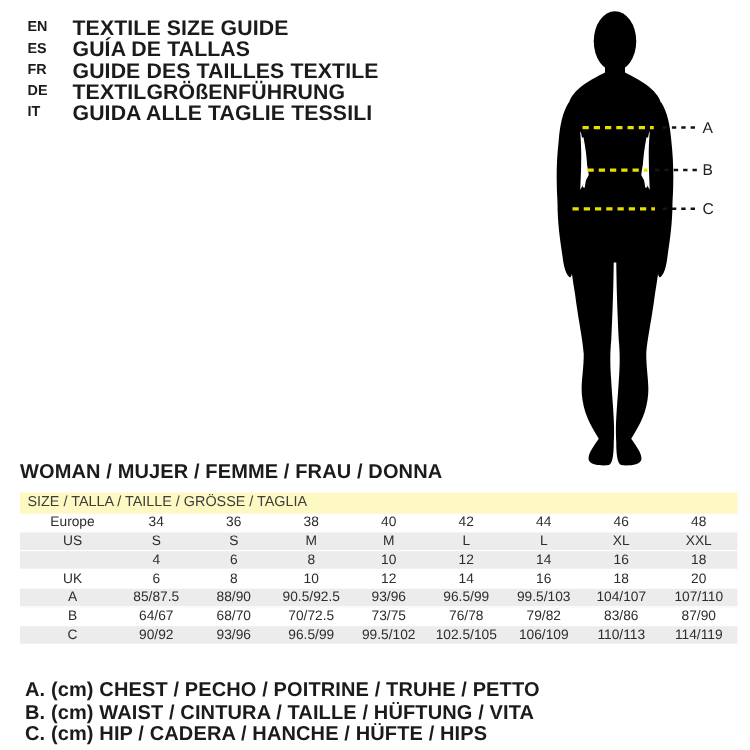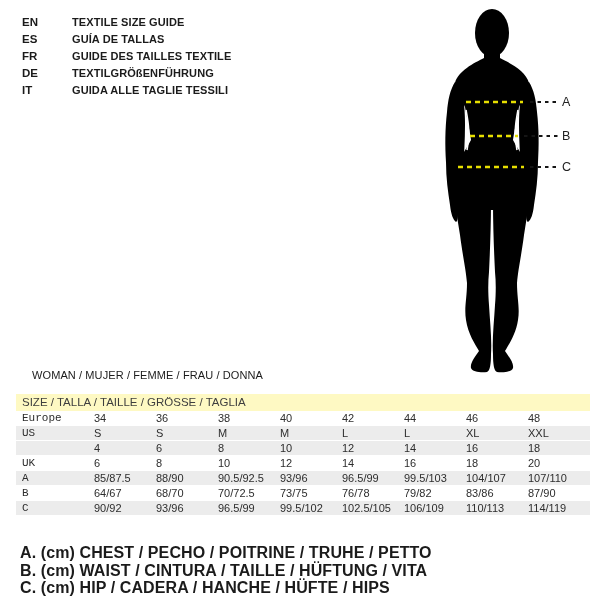--- a/index.html
+++ b/index.html
@@ -3,41 +3,41 @@
 <meta charset="utf-8">
 <style>
   html,body { margin:0; padding:0; background:#fff; }
   .page { position:relative; width:592px; height:600px; background:#ffffff;
           font-family:"Liberation Sans", sans-serif; overflow:hidden; }
 
   
   .langs { position:absolute; top:14px; left:22px; }
   .lang-row { display:flex; height:17px; line-height:17px; }
   .lang-code { width:36px; font-weight:bold; font-size:11.5px; color:#1b1b1b; }
-  .lang-title { font-weight:bold; font-size:11px; color:#1b1b1b; letter-spacing:0.1px;margin-left:14px; }
+  .lang-title { font-weight:bold; font-size:17px; color:#1b1b1b; letter-spacing:0.1px; }
 
   
   .fig { position:absolute; left:400px; top:0; width:180px; height:380px; }
   .marker-label { position:absolute; left:562px; width:16px; font-size:12.5px;
                   line-height:16px; color:#222; }
 
   
-  .section-title { position:absolute; left:32px; top:369px; font-size:11px;
-                   font-weight:normal; color:#1b1b1b; letter-spacing:0.1px; }
+  .section-title { position:absolute; left:16px; top:369px; font-size:16px;
+                   font-weight:bold; color:#1b1b1b; letter-spacing:0.1px; }
 
   
   .table { position:absolute; left:16px; top:394px; width:574px; }
   .t-header { height:17px; line-height:17px; background:#fef9c3; color:#3e3e3e;
               padding-left:6px; font-size:11.5px; }
   .t-row { display:grid; grid-template-columns:78px repeat(8, 1fr);
            height:14px; line-height:14px; border-bottom:1px solid #ffffff;
            font-size:11px; color:#2d2d2d; }
   .t-row.shaded { background:#ececec; }
-  .t-label { padding-left:6px; text-align:left;font-family:Liberation Mono, monospace; }
-  .t-cell { text-align:left; }
+  .t-label { padding-left:6px; text-align:center; }
+  .t-cell { text-align:center; }
 
   
   .legend { position:absolute; left:20px; top:544px; }
   .legend-row { height:17.5px; line-height:17.5px; font-size:16px;
                 font-weight:bold; color:#1b1b1b; letter-spacing:0.1px; }
 </style>
 </head>
 <body>
 
 <div class="page">

